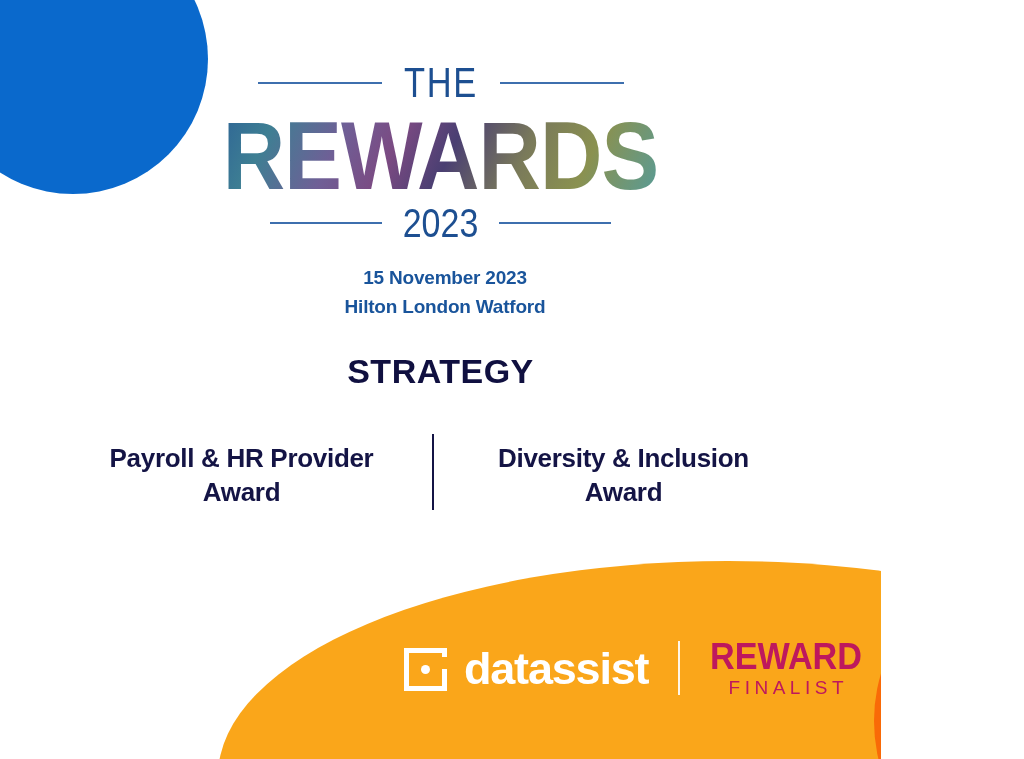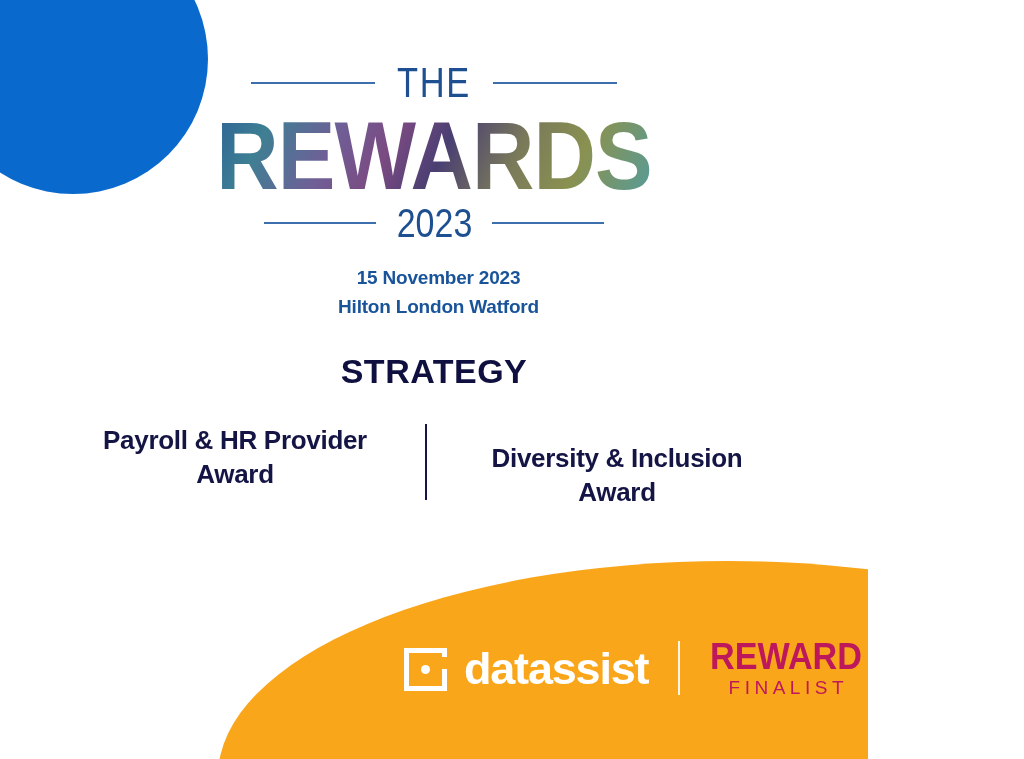--- a/index.html
+++ b/index.html
@@ -11,20 +11,21 @@
   body {
     font-family: "Liberation Sans", sans-serif;
   }
 
   .poster {
     position: relative;
     width: 868px;
     height: 759px;
     background: #ffffff;
     overflow: hidden;
+    padding-left: 13px;
   }
 
   
   .blob-blue {
     position: absolute;
     left: -62px;
     top: -76px;
     width: 270px;
     height: 270px;
     border-radius: 50%;
@@ -151,21 +152,21 @@
     letter-spacing: 0.5px;
   }
 
   
   .awards {
     position: absolute;
     left: 0;
     right: 16px;
     top: 424px;
     display: flex;
-    align-items: flex-start;
+    align-items: flex-end;
     justify-content: center;
   }
   .award {
     width: 340px;
     text-align: center;
     color: #141445;
     font-weight: 700;
     font-size: 26px;
     line-height: 1.3;
     letter-spacing: -0.3px;

